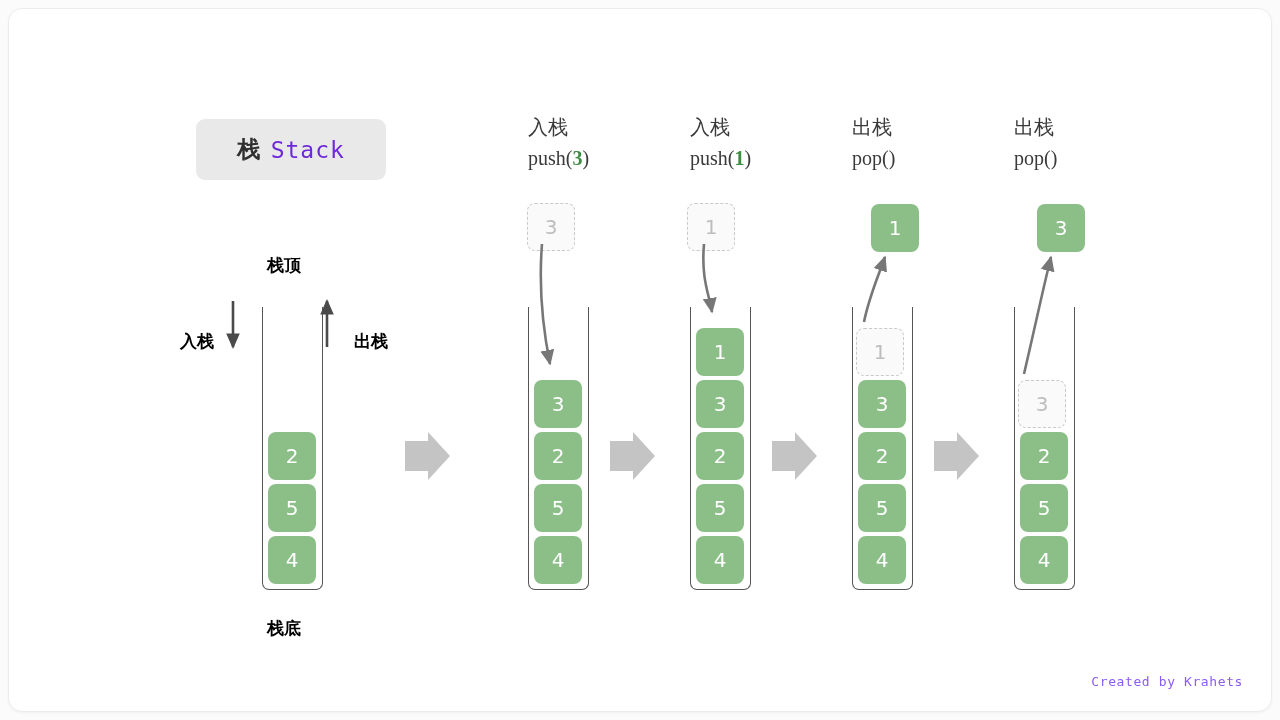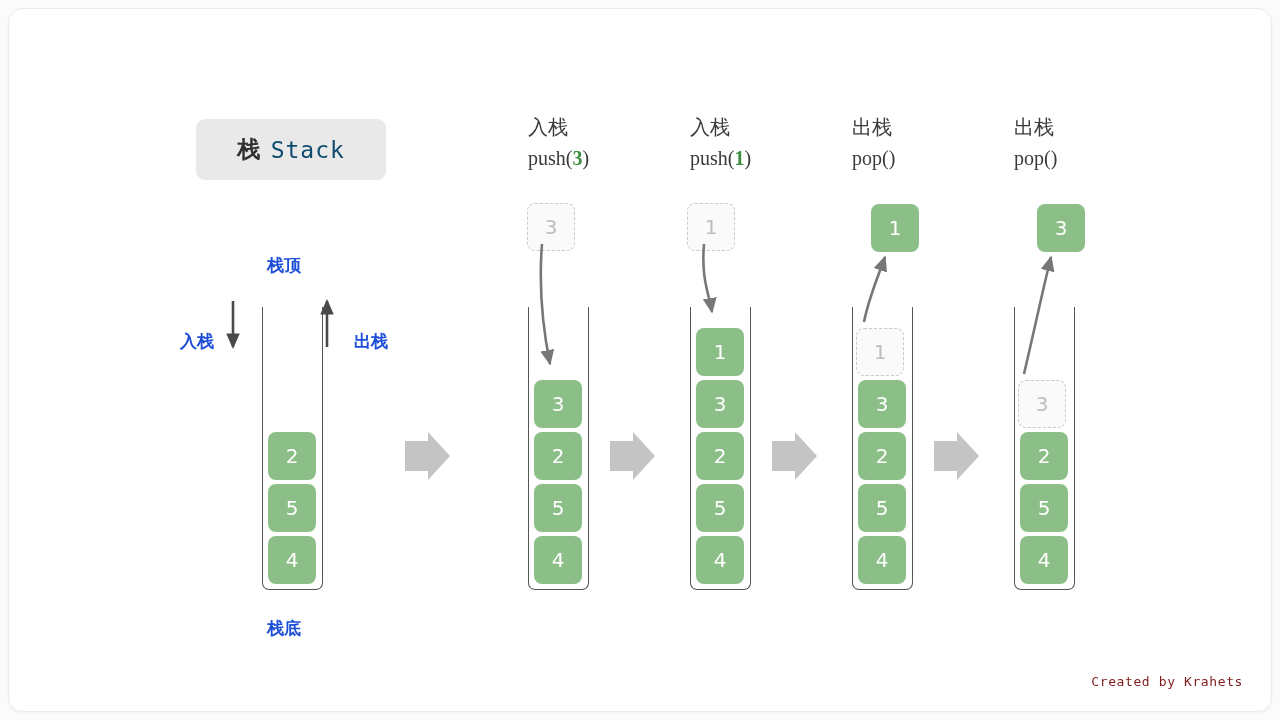--- a/index.html
+++ b/index.html
@@ -44,31 +44,31 @@
   #title-badge .t-cn {
     font-family: "DejaVu Sans", sans-serif;
     font-size: 23px;
     font-weight: bold;
     color: #2f2f2f;
     letter-spacing: 0.5px;
   }
   #title-badge .t-en {
     font-family: "DejaVu Sans Mono", monospace;
     font-size: 23px;
-    color: #0c4a6e;
+    color: #6d28d9;
     margin-left: 10px;
     letter-spacing: 1px;
   }
 
   
   .cn-bold {
     font-family: "DejaVu Sans", sans-serif;
     font-weight: bold;
     font-size: 17px;
-    color: #1d4ed8;
+    color: #000000;
     white-space: nowrap;
   }
 
   
   .stack-box {
     border-left: 1.6px solid #555555;
     border-right: 1.6px solid #555555;
     border-bottom: 1.6px solid #555555;
     border-top: none;
     border-radius: 0 0 7px 7px;
@@ -117,21 +117,21 @@
     color: #3c8d42;
     font-weight: bold;
   }
 
   
   #watermark {
     right: 28px;
     bottom: 22px;
     font-family: "DejaVu Sans Mono", monospace;
     font-size: 13px;
-    color: #7f1d1d;
+    color: #8b5cf6;
     letter-spacing: 0.6px;
   }
 
   svg.overlay {
     position: absolute;
     left: 0;
     top: 0;
     width: 1264px;
     height: 704px;
     pointer-events: none;

